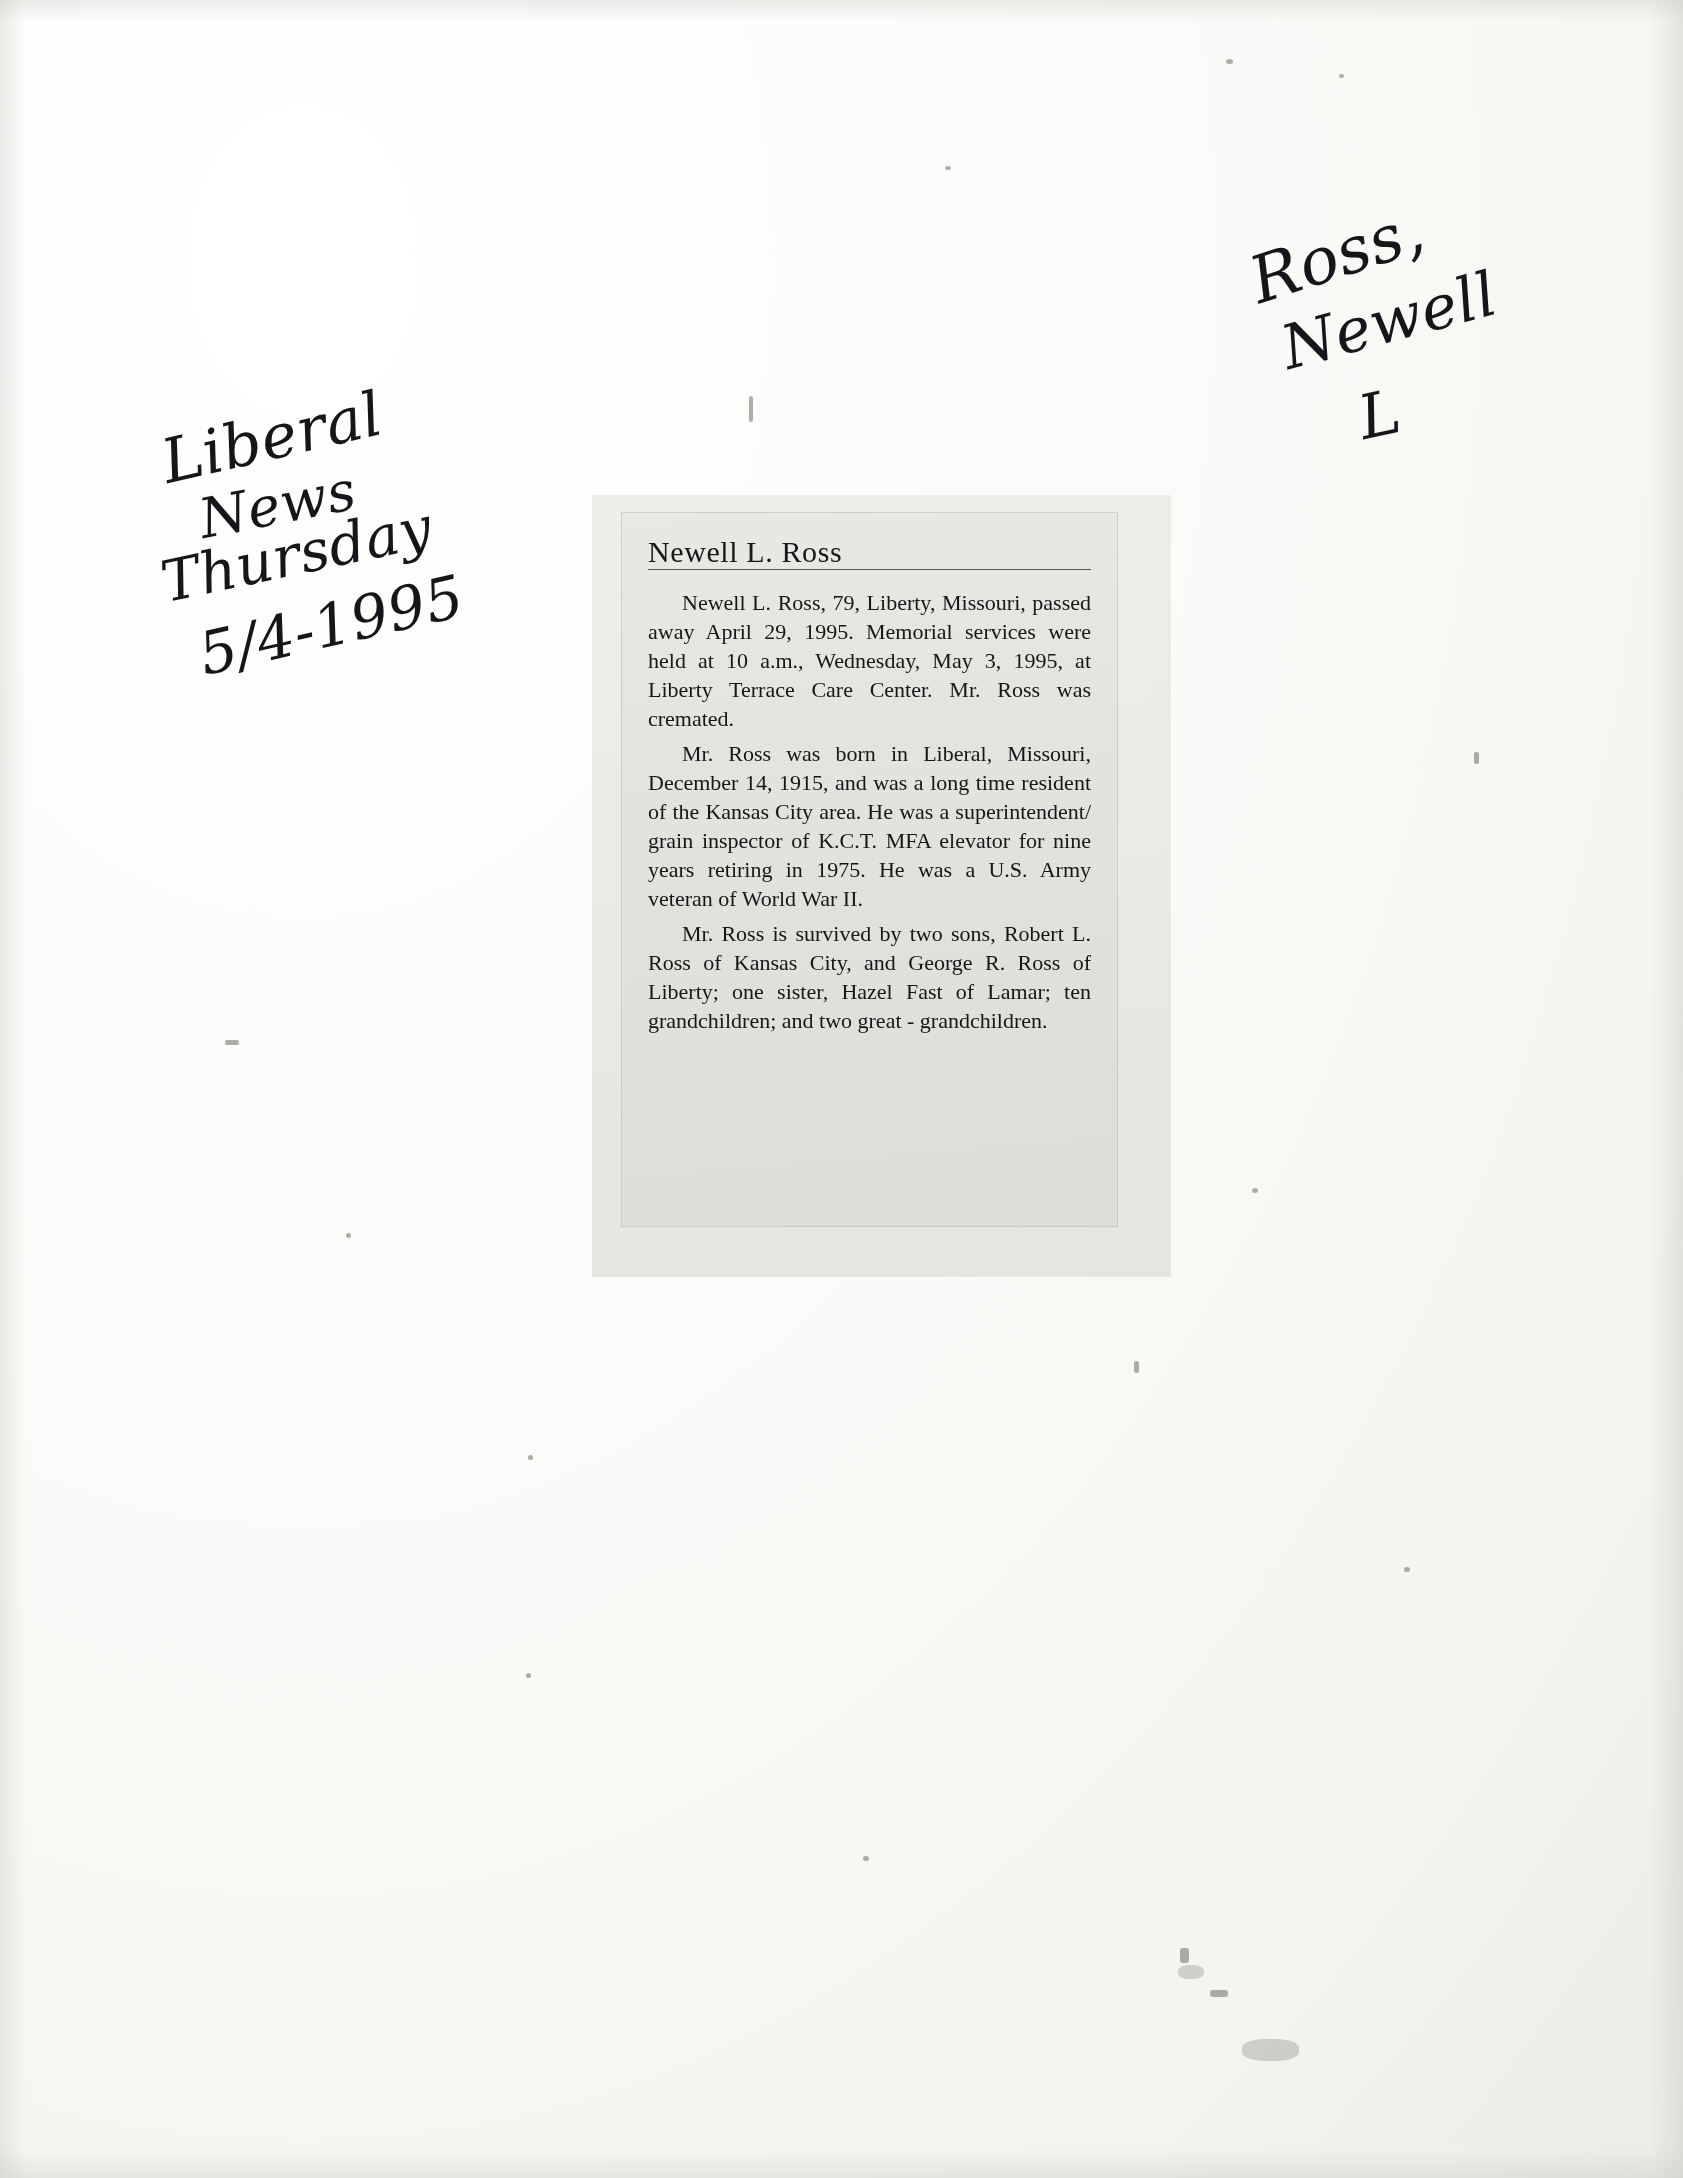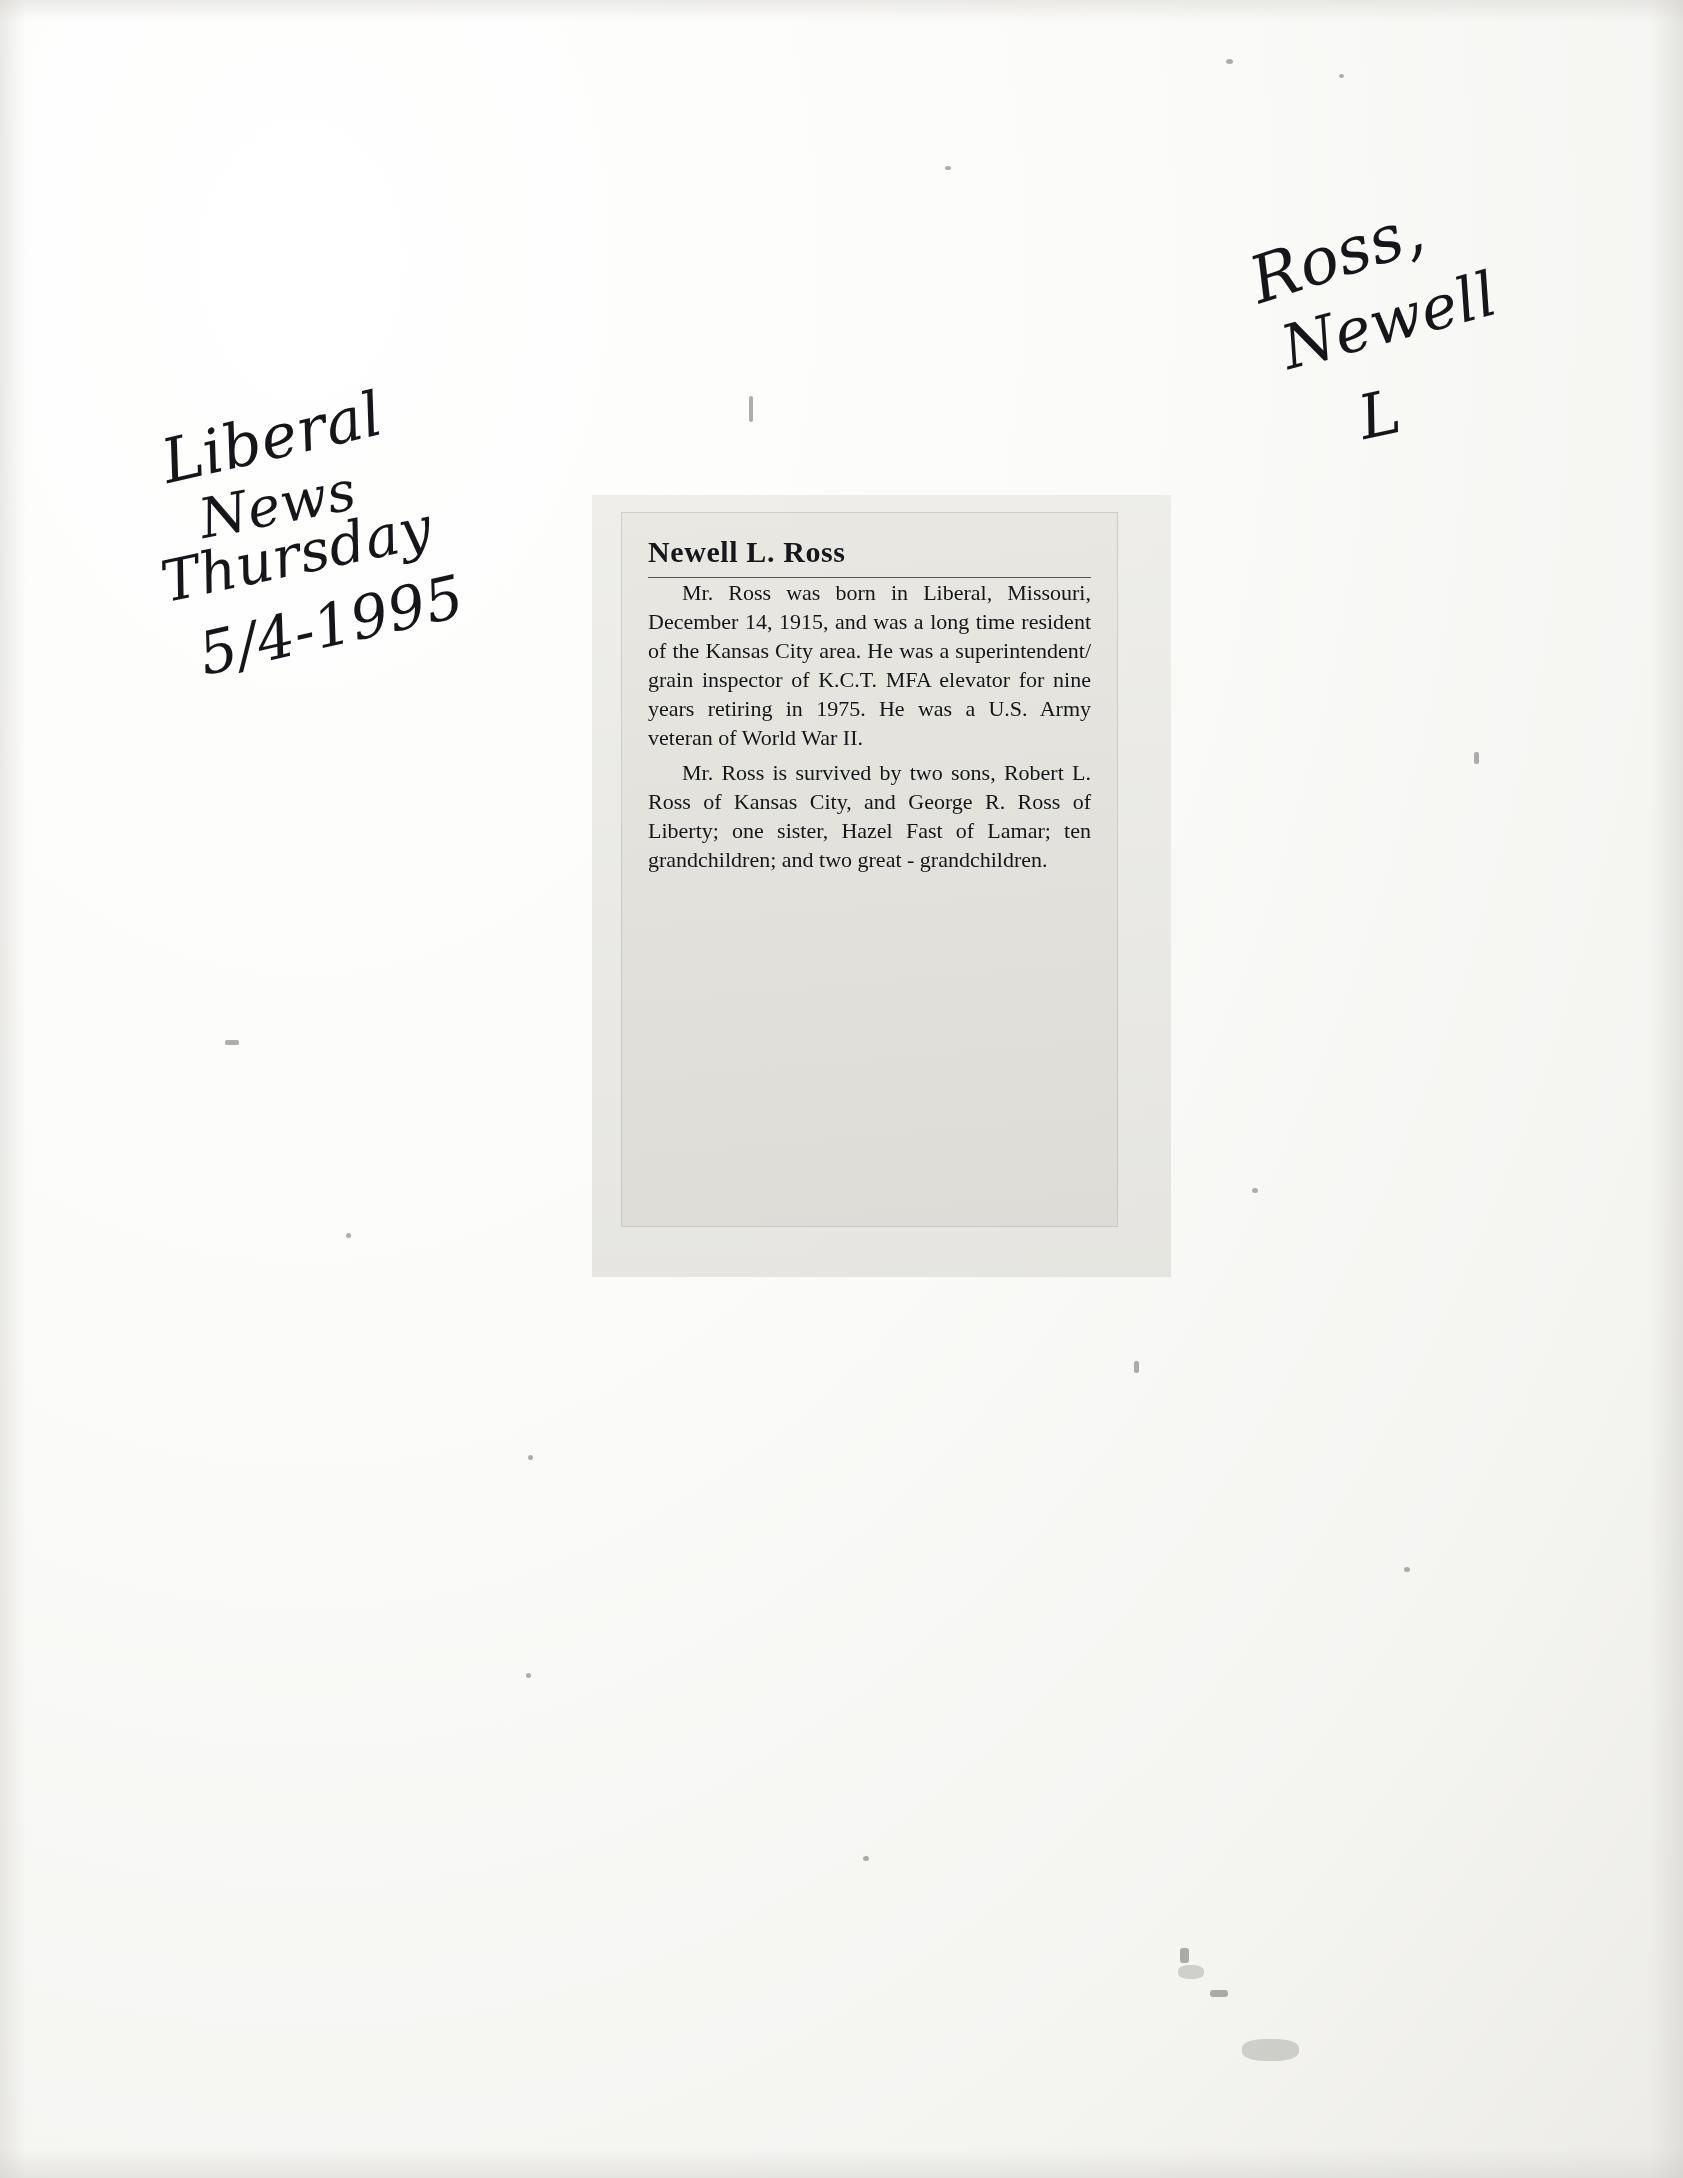--- a/index.html
+++ b/index.html
@@ -137,24 +137,23 @@
   }
 
   #clip-inner {
     padding: 22px 26px 20px 26px;
     color: #16181c;
   }
 
   #obit-headline {
     font-family: "Liberation Serif", serif;
     font-size: 30px;
-    font-weight: 700;
+    font-weight: 400;
     letter-spacing: 0.6px;
-    margin: 0 0 0 0;
-    padding-bottom: 8px;
+    margin: 0 0 18px 0;
     border-bottom: 1.5px solid #54555a;
   }
 
   .obit-par {
     font-family: "Liberation Serif", serif;
     font-size: 22px;
     line-height: 29px;
     text-align: justify;
     text-justify: inter-word;
     margin: 0;
@@ -195,20 +194,21 @@
   <div class="r1">Ross,</div>
   <div class="r2">Newell</div>
   <div class="r3">L</div>
 </div>
 
 <div id="tape-backing"></div>
 
 <div id="clipping">
   <div id="clip-inner">
     <h1 id="obit-headline">Newell L. Ross</h1>
+    <p class="obit-par">Newell L. Ross, 79, Liberty, Missouri, passed away April 29, 1995. Memorial services were held at 10 a.m., Wednesday, May 3, 1995, at Liberty Terrace Care Center. Mr. Ross was cremated.</p>
     <p class="obit-par">Mr. Ross was born in Liberal, Missouri, December 14, 1915, and was a long time resident of the Kansas City area. He was a superintendent/ grain inspector of K.C.T. MFA elevator for nine years retiring in 1975. He was a U.S. Army veteran of World War II.</p>
     <p class="obit-par">Mr. Ross is survived by two sons, Robert L. Ross of Kansas City, and George R. Ross of Liberty; one sister, Hazel Fast of Lamar; ten grandchildren; and two great - grandchildren.</p>
   </div>
 </div>
 
 <div class="speck" style="left:1226px; top:59px; width:7px; height:5px;"></div>
 <div class="speck" style="left:1339px; top:74px; width:5px; height:4px;"></div>
 <div class="speck" style="left:945px; top:166px; width:6px; height:4px;"></div>
 <div class="speck" style="left:749px; top:396px; width:4px; height:26px; border-radius:2px;"></div>
 <div class="speck" style="left:1474px; top:752px; width:5px; height:12px; border-radius:2px;"></div>

